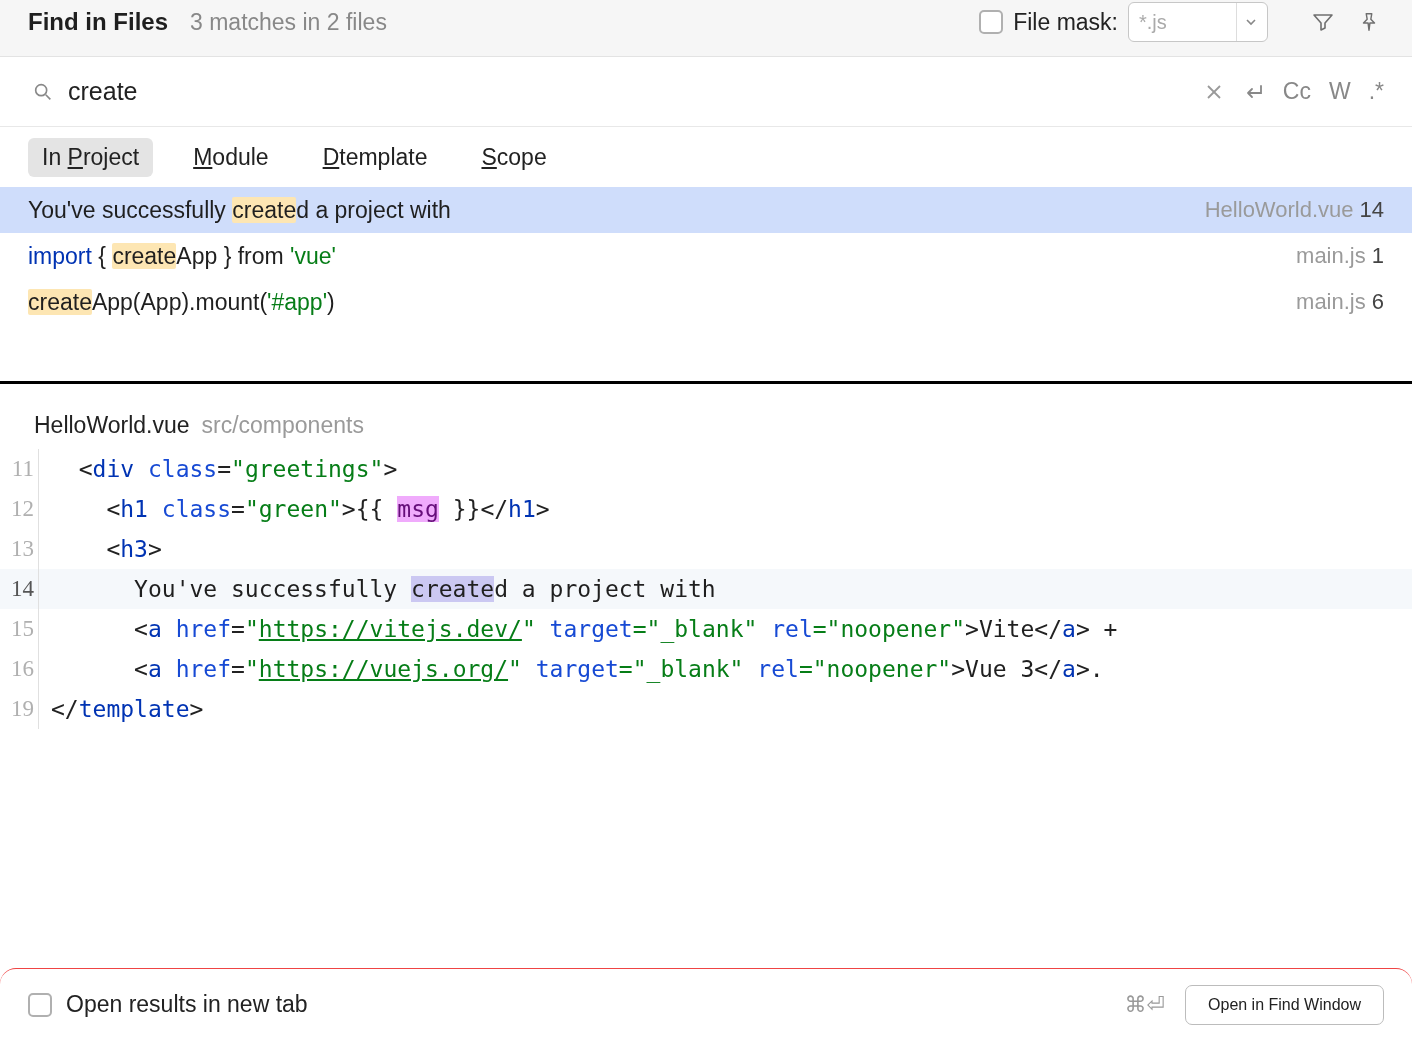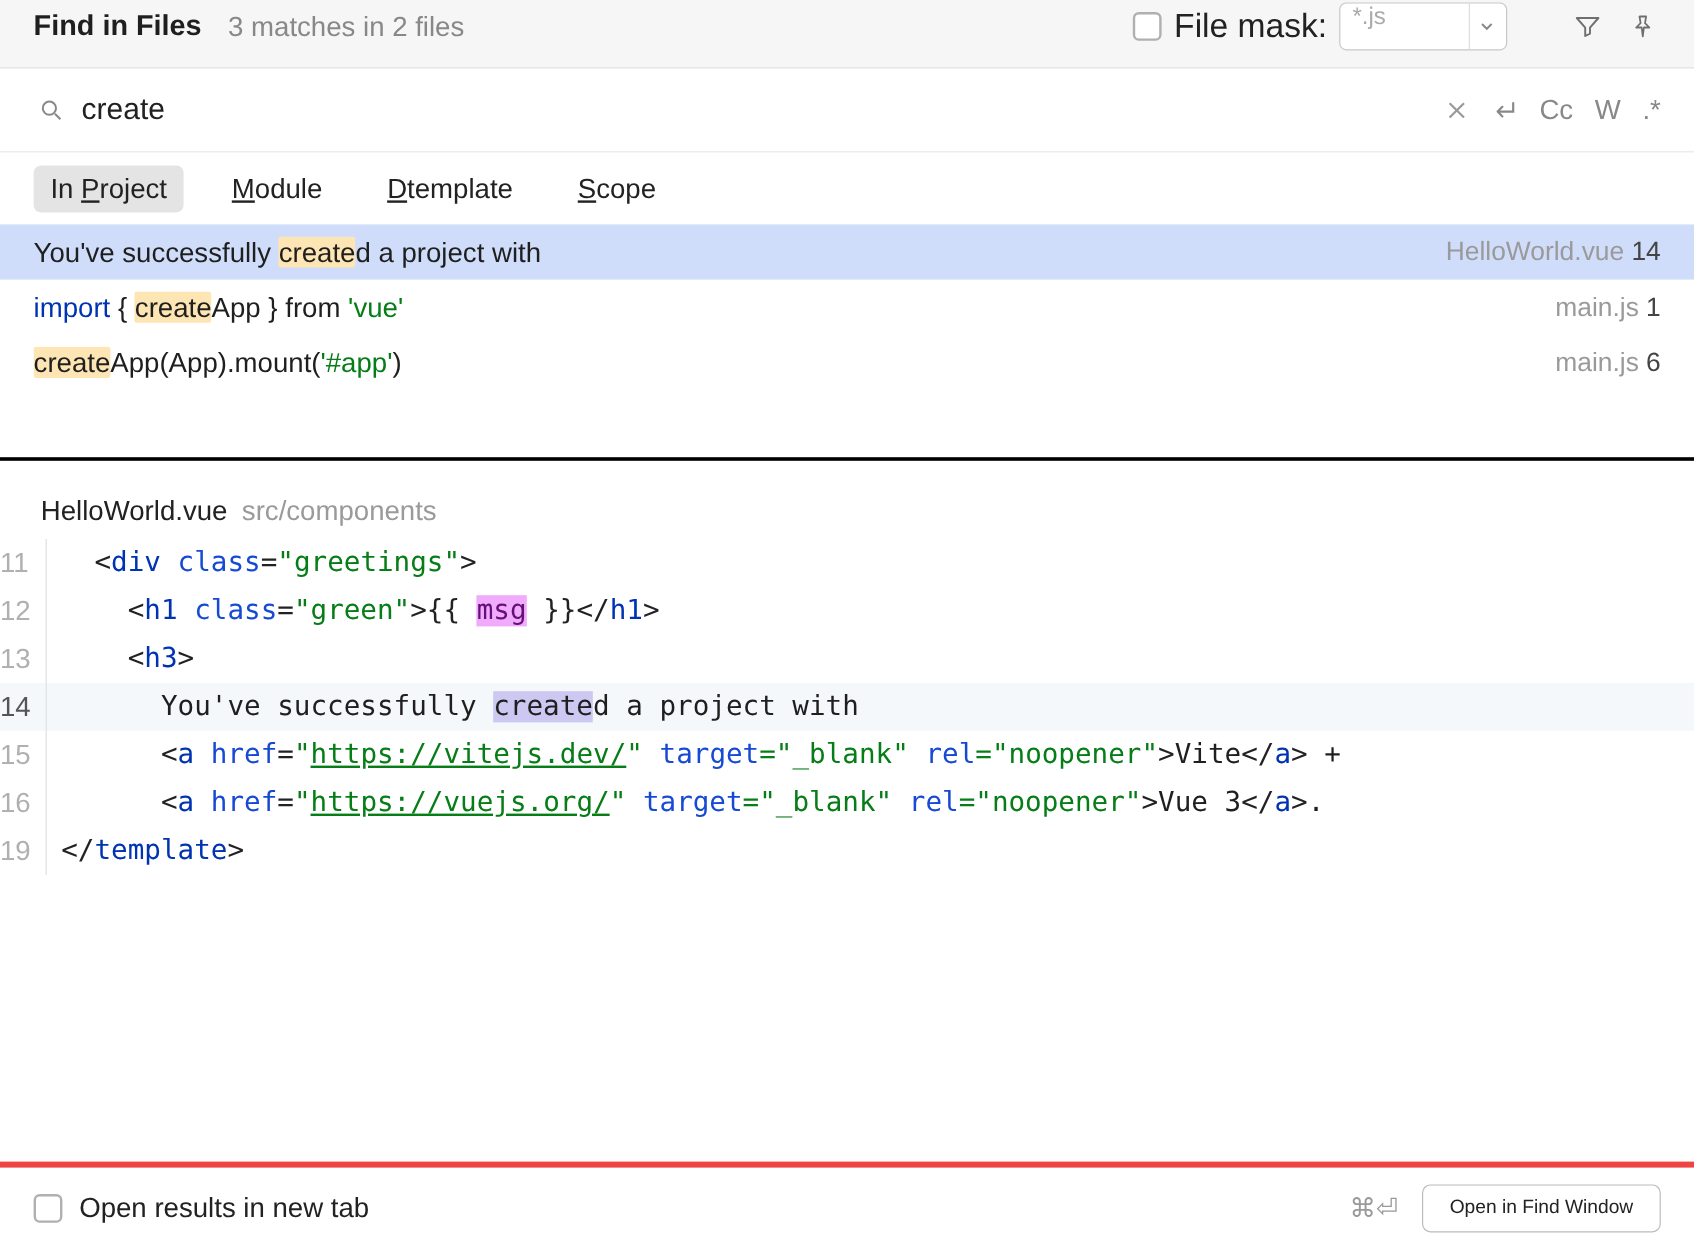--- a/index.html
+++ b/index.html
@@ -22,25 +22,25 @@
     border-bottom: 1px solid #e3e3e3;
     height: 57px;
   }
   .title { font-weight: 700; font-size: 24px; }
   .matches-info { margin-left: 22px; color: #888; font-size: 23px; }
   .header-spacer { flex: 1; }
   .checkbox {
     width: 24px; height: 24px; border: 2px solid #b0b0b0; border-radius: 5px;
     display: inline-block; margin-right: 10px; background: #fff;
   }
-  .file-mask-label { font-size: 28px; color: #222; margin-right: 10px; }
+  .file-mask-label { font-size: 23px; color: #222; margin-right: 10px; }
   .file-mask-combo {
     border: 1px solid #c7c7c7; border-radius: 6px; background: #fff;
-    display: flex; align-items: flex-start; height: 40px; width: 140px;
-    padding: 0 10px; margin-right: 36px;
+    display: flex; align-items: center; height: 40px; width: 140px;
+    padding: 0 10px; margin-right: 24px;
   }
   .file-mask-combo .placeholder { color: #aaa; font-size: 20px; flex: 1; }
   .chev-box { border-left: 1px solid #ddd; padding-left: 8px; height: 100%; display: flex; align-items: center; }
   .icon { color: #6f6f6f; display: inline-flex; align-items: center; justify-content: center; }
   .header .icon-btn { width: 30px; height: 30px; margin-left: 16px; }
 
   
   .search-row {
     display: flex; align-items: center; padding: 12px 28px; height: 70px; border-bottom: 1px solid #e8e8e8;
   }
@@ -84,43 +84,43 @@
   .preview-path { color: #9a9a9a; }
 
   .editor {
     font-family: "Menlo", "Consolas", monospace;
     font-size: 23px;
     line-height: 40px;
     padding-top: 4px;
   }
   .editor-line { display: flex; align-items: flex-start; }
   .gutter {
-    width: 38px; text-align: left; color: #b0b0b0; padding-right: 4px; flex-shrink: 0;
-    font-family: Liberation Sans, sans-serif;
+    width: 38px; text-align: right; color: #b0b0b0; padding-right: 4px; flex-shrink: 0;
+    font-family: Liberation Serif, serif;
   }
   .gutter-border { width: 1px; background: #e0e0e0; align-self: stretch; margin-right: 12px; }
   .code { white-space: pre; }
   .editor-line.current { background: #f5f8fb; }
   .editor-line.current .gutter { color: #555; }
 
   
   .tag { color: #0033b3; }
   .punc { color: #222; }
   .attr { color: #174ad4; }
   .attrval { color: #067d17; }
   .interp { color: #222; }
   .interp-name { color: #660e7a; background: #f0abfc; }
   .link-url { color: #067d17; text-decoration: underline; }
   .sel-hl { background: #cbc8f2; }
 
   
   .footer {
     position: absolute; bottom: 0; left: 0; right: 0; height: 72px;
     display: flex; align-items: center; padding: 0 28px;
-    border-top: 5px solid #ef4444; background: #fff;
+    border-top: 1px solid #ef4444; background: #fff; border-radius: 16px;
   }
   .footer .checkbox { margin-right: 14px; }
   .footer-label { font-size: 23px; color: #222; }
   .footer-spacer { flex: 1; }
   .shortcut { color: #9a9a9a; font-size: 22px; margin-right: 20px; font-family: -apple-system, sans-serif; }
   .btn {
     border: 1px solid #bcbcbc; border-radius: 7px; padding: 10px 22px; background: #fff;
     font-size: 16px; color: #222;
   }
 </style>

